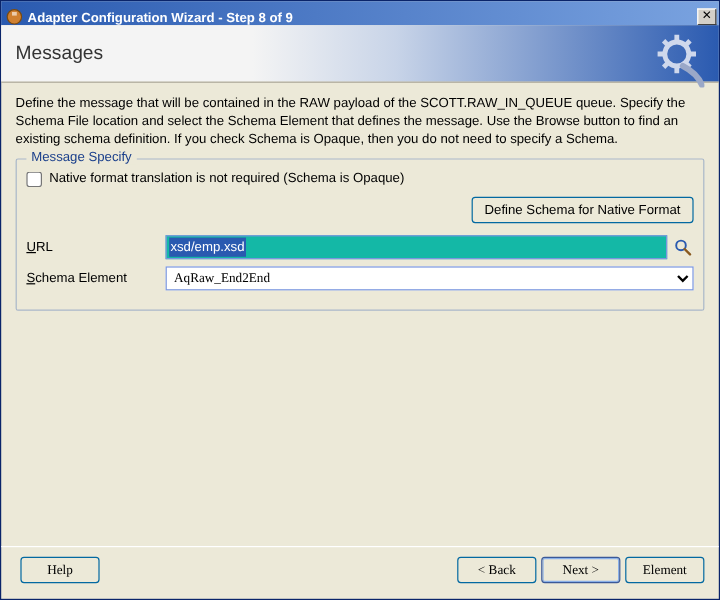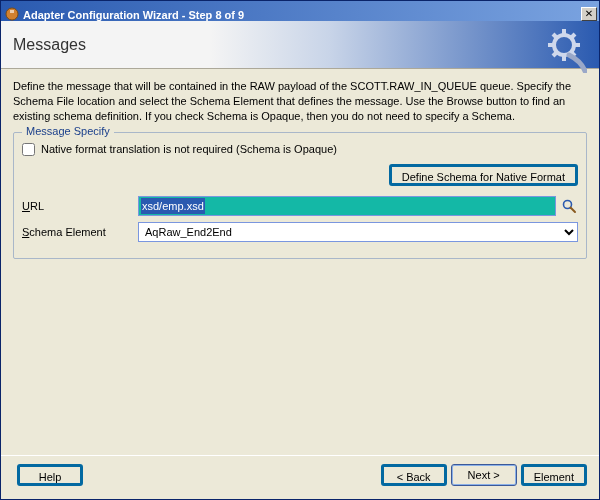--- a/index.html
+++ b/index.html
@@ -99,21 +99,21 @@
     margin-bottom: 8px;
   }
   .checkbox-row input { margin: 0 6px 0 0; }
   .right-btn-row {
     display:flex;
     justify-content:flex-end;
     margin-bottom: 10px;
   }
   .btn {
     background: #ece9d8;
-    border: 3px solid #0369a1;
+    border: 1px solid #0369a1;
     border-radius: 3px;
     padding: 2px 10px;
     font-size: 11px;
     font-family: inherit;
     cursor: default;
     min-width: 60px;
     height: 22px;
     line-height: 16px;
     text-align:center;
   }
@@ -152,29 +152,30 @@
     align-items:center;
     justify-content:center;
     cursor:default;
   }
   .select {
     flex:1;
     height:20px;
     border:1px solid #7a96df;
     background:#fff;
     font-size:11px;
-    font-family:Liberation Sans, sans-serif;
+    font-family:Liberation Serif, serif;
     padding: 1px 2px;
   }
   .footer {
     height: 44px;
     border-top: 1px solid #fff;
     display:flex;
     align-items:center;
     padding: 0 12px 6px 12px;
+    font-family: Liberation Serif, serif;
   }
   .footer .spacer { flex:1; }
   .footer .btn { margin-left: 4px; min-width: 66px;}
   .btn-default {
     border: 1px solid #3b5998;
     box-shadow: inset 0 0 0 1px #8ab0e8;
   }
   .btn-disabled { color:#9a9a9a; }
 </style>
 </head>

